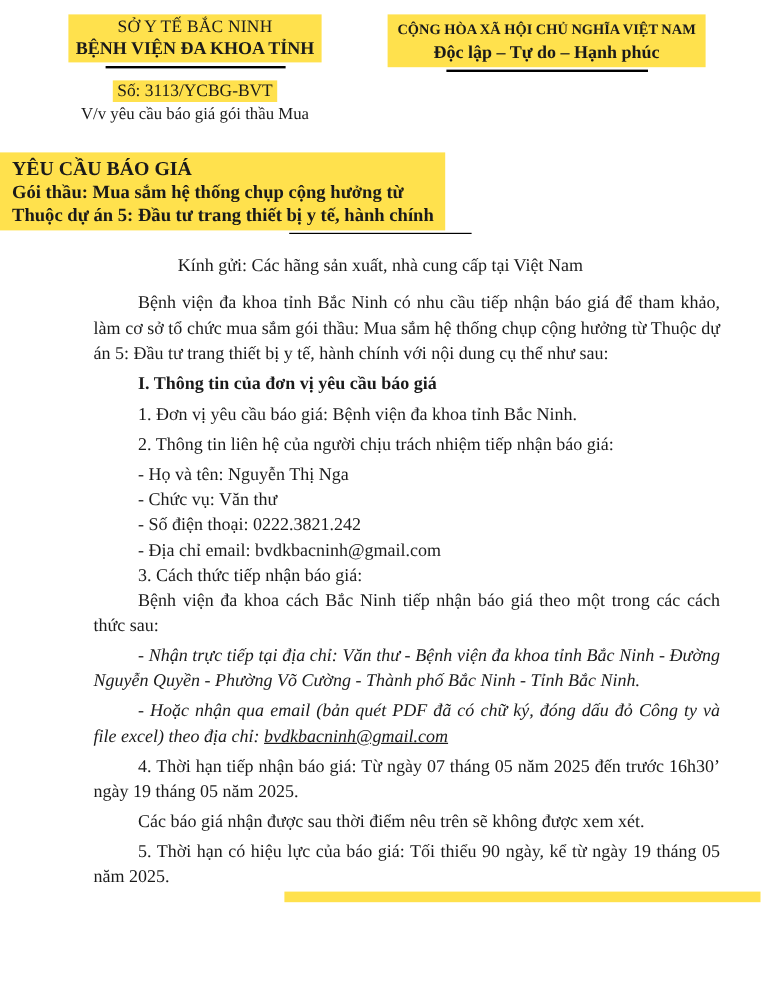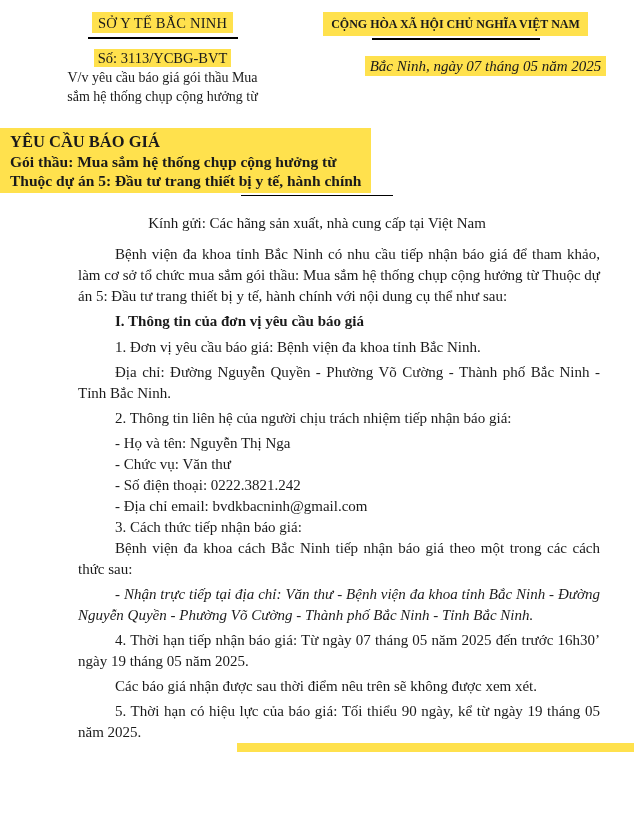--- a/index.html
+++ b/index.html
@@ -62,65 +62,65 @@
 </style>
 </head>
 <body>
 
 <div class="page">
 
   <div class="header">
     <div class="h-left">
       <div class="org-box hl">
         <div class="org1">SỞ Y TẾ BẮC NINH</div>
+        <div class="org2">BỆNH VIỆN ĐA KHOA TỈNH</div>
       </div>
       <div class="rule rule-org"></div>
       <div class="doc-no"><span class="hl">Số: 3113/YCBG-BVT</span></div>
       <div class="subj">V/v yêu cầu báo giá gói thầu Mua</div>
-      <div class="subj">sắm hệ thống chụp cộng hưởng từ</div>
     </div>
 
     <div class="h-right">
       <div class="nat-box hl">
         <div class="nat1">CỘNG HÒA XÃ HỘI CHỦ NGHĨA VIỆT NAM</div>
+        <div class="nat2">Độc lập – Tự do – Hạnh phúc</div>
       </div>
       <div class="rule rule-motto"></div>
-      <div class="dateline"><span class="hl">Bắc Ninh, ngày 07 tháng 05 năm 2025</span></div>
     </div>
   </div>
 
   <div class="title-wrap">
     <div class="title-box hl">
       <div class="t1">YÊU CẦU BÁO GIÁ</div>
       <div class="t2">Gói thầu: Mua sắm hệ thống chụp cộng hưởng từ</div>
       <div class="t2">Thuộc dự án 5: Đầu tư trang thiết bị y tế, hành chính</div>
     </div>
     <div class="rule rule-title"></div>
   </div>
 
   <div class="salutation">Kính gửi: Các hãng sản xuất, nhà cung cấp tại Việt Nam</div>
 
   <div class="body">
     <p class="para">Bệnh viện đa khoa tỉnh Bắc Ninh có nhu cầu tiếp nhận báo giá để tham khảo, làm cơ sở tổ chức mua sắm gói thầu: Mua sắm hệ thống chụp cộng hưởng từ Thuộc dự án 5: Đầu tư trang thiết bị y tế, hành chính với nội dung cụ thể như sau:</p>
 
     <p class="para bold sec-head">I. Thông tin của đơn vị yêu cầu báo giá</p>
 
     <p class="para">1. Đơn vị yêu cầu báo giá: Bệnh viện đa khoa tỉnh Bắc Ninh.</p>
-    <p class="para">Địa chỉ: Đường Nguyễn Quyền - Phường Võ Cường - Thành phố Bắc Ninh - Tỉnh Bắc Ninh.</p>
     <p class="para">2. Thông tin liên hệ của người chịu trách nhiệm tiếp nhận báo giá:</p>
 
     <div class="tight">- Họ và tên: Nguyễn Thị Nga</div>
     <div class="tight">- Chức vụ: Văn thư</div>
     <div class="tight">- Số điện thoại: 0222.3821.242</div>
     <div class="tight">- Địa chỉ email: bvdkbacninh@gmail.com</div>
     <div class="tight">3. Cách thức tiếp nhận báo giá:</div>
 
     <p class="para">Bệnh viện đa khoa cách Bắc Ninh tiếp nhận báo giá theo một trong các cách thức sau:</p>
 
     <p class="para italic">- Nhận trực tiếp tại địa chỉ: Văn thư - Bệnh viện đa khoa tỉnh Bắc Ninh - Đường Nguyễn Quyền - Phường Võ Cường - Thành phố Bắc Ninh - Tỉnh Bắc Ninh.</p>
+    <p class="para italic"><span>- Hoặc nhận qua email (bản quét PDF đã có chữ ký, đóng dấu đỏ Công ty và file excel) theo địa chỉ: </span><span class="email-link">bvdkbacninh@gmail.com</span></p>
 
     <p class="para">4. Thời hạn tiếp nhận báo giá: Từ ngày 07 tháng 05 năm 2025 đến trước 16h30’ ngày 19 tháng 05 năm 2025.</p>
     <p class="para">Các báo giá nhận được sau thời điểm nêu trên sẽ không được xem xét.</p>
     <p class="para">5. Thời hạn có hiệu lực của báo giá: Tối thiểu 90 ngày, kể từ ngày 19 tháng 05 năm 2025.</p>
 
     <p class="para bold sec2">II. Nội dung yêu cầu báo giá:</p>
   </div>
 
   <div class="bottom-strip hl"></div>
 </div>

